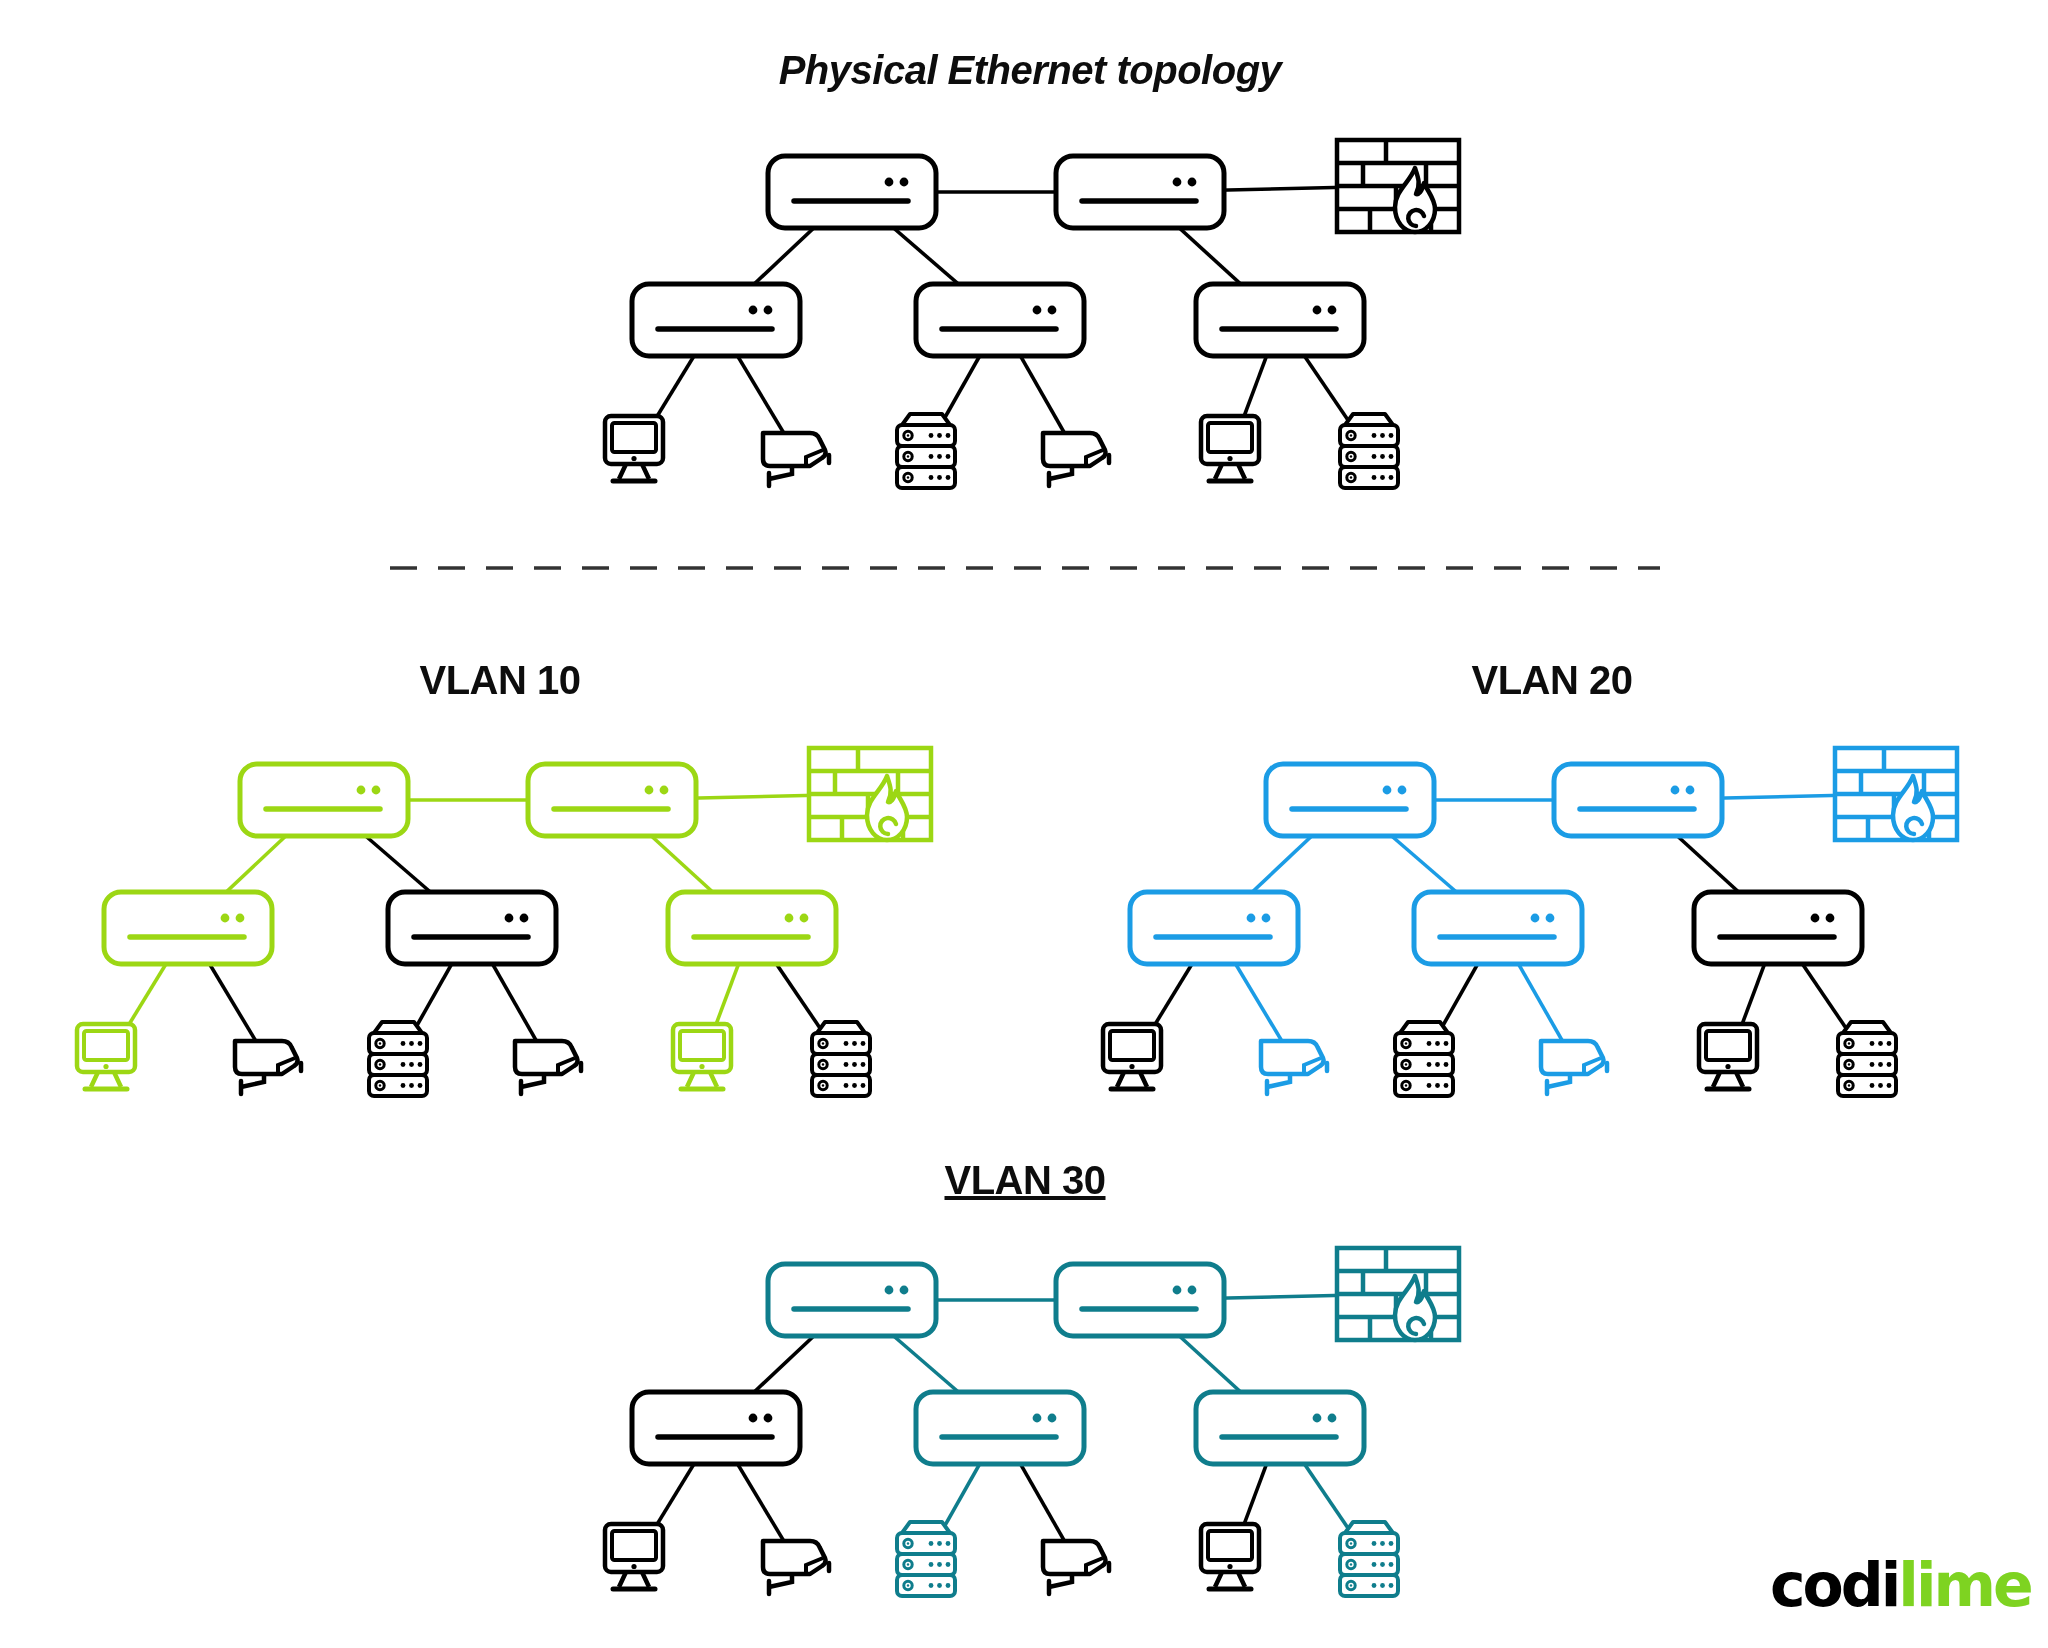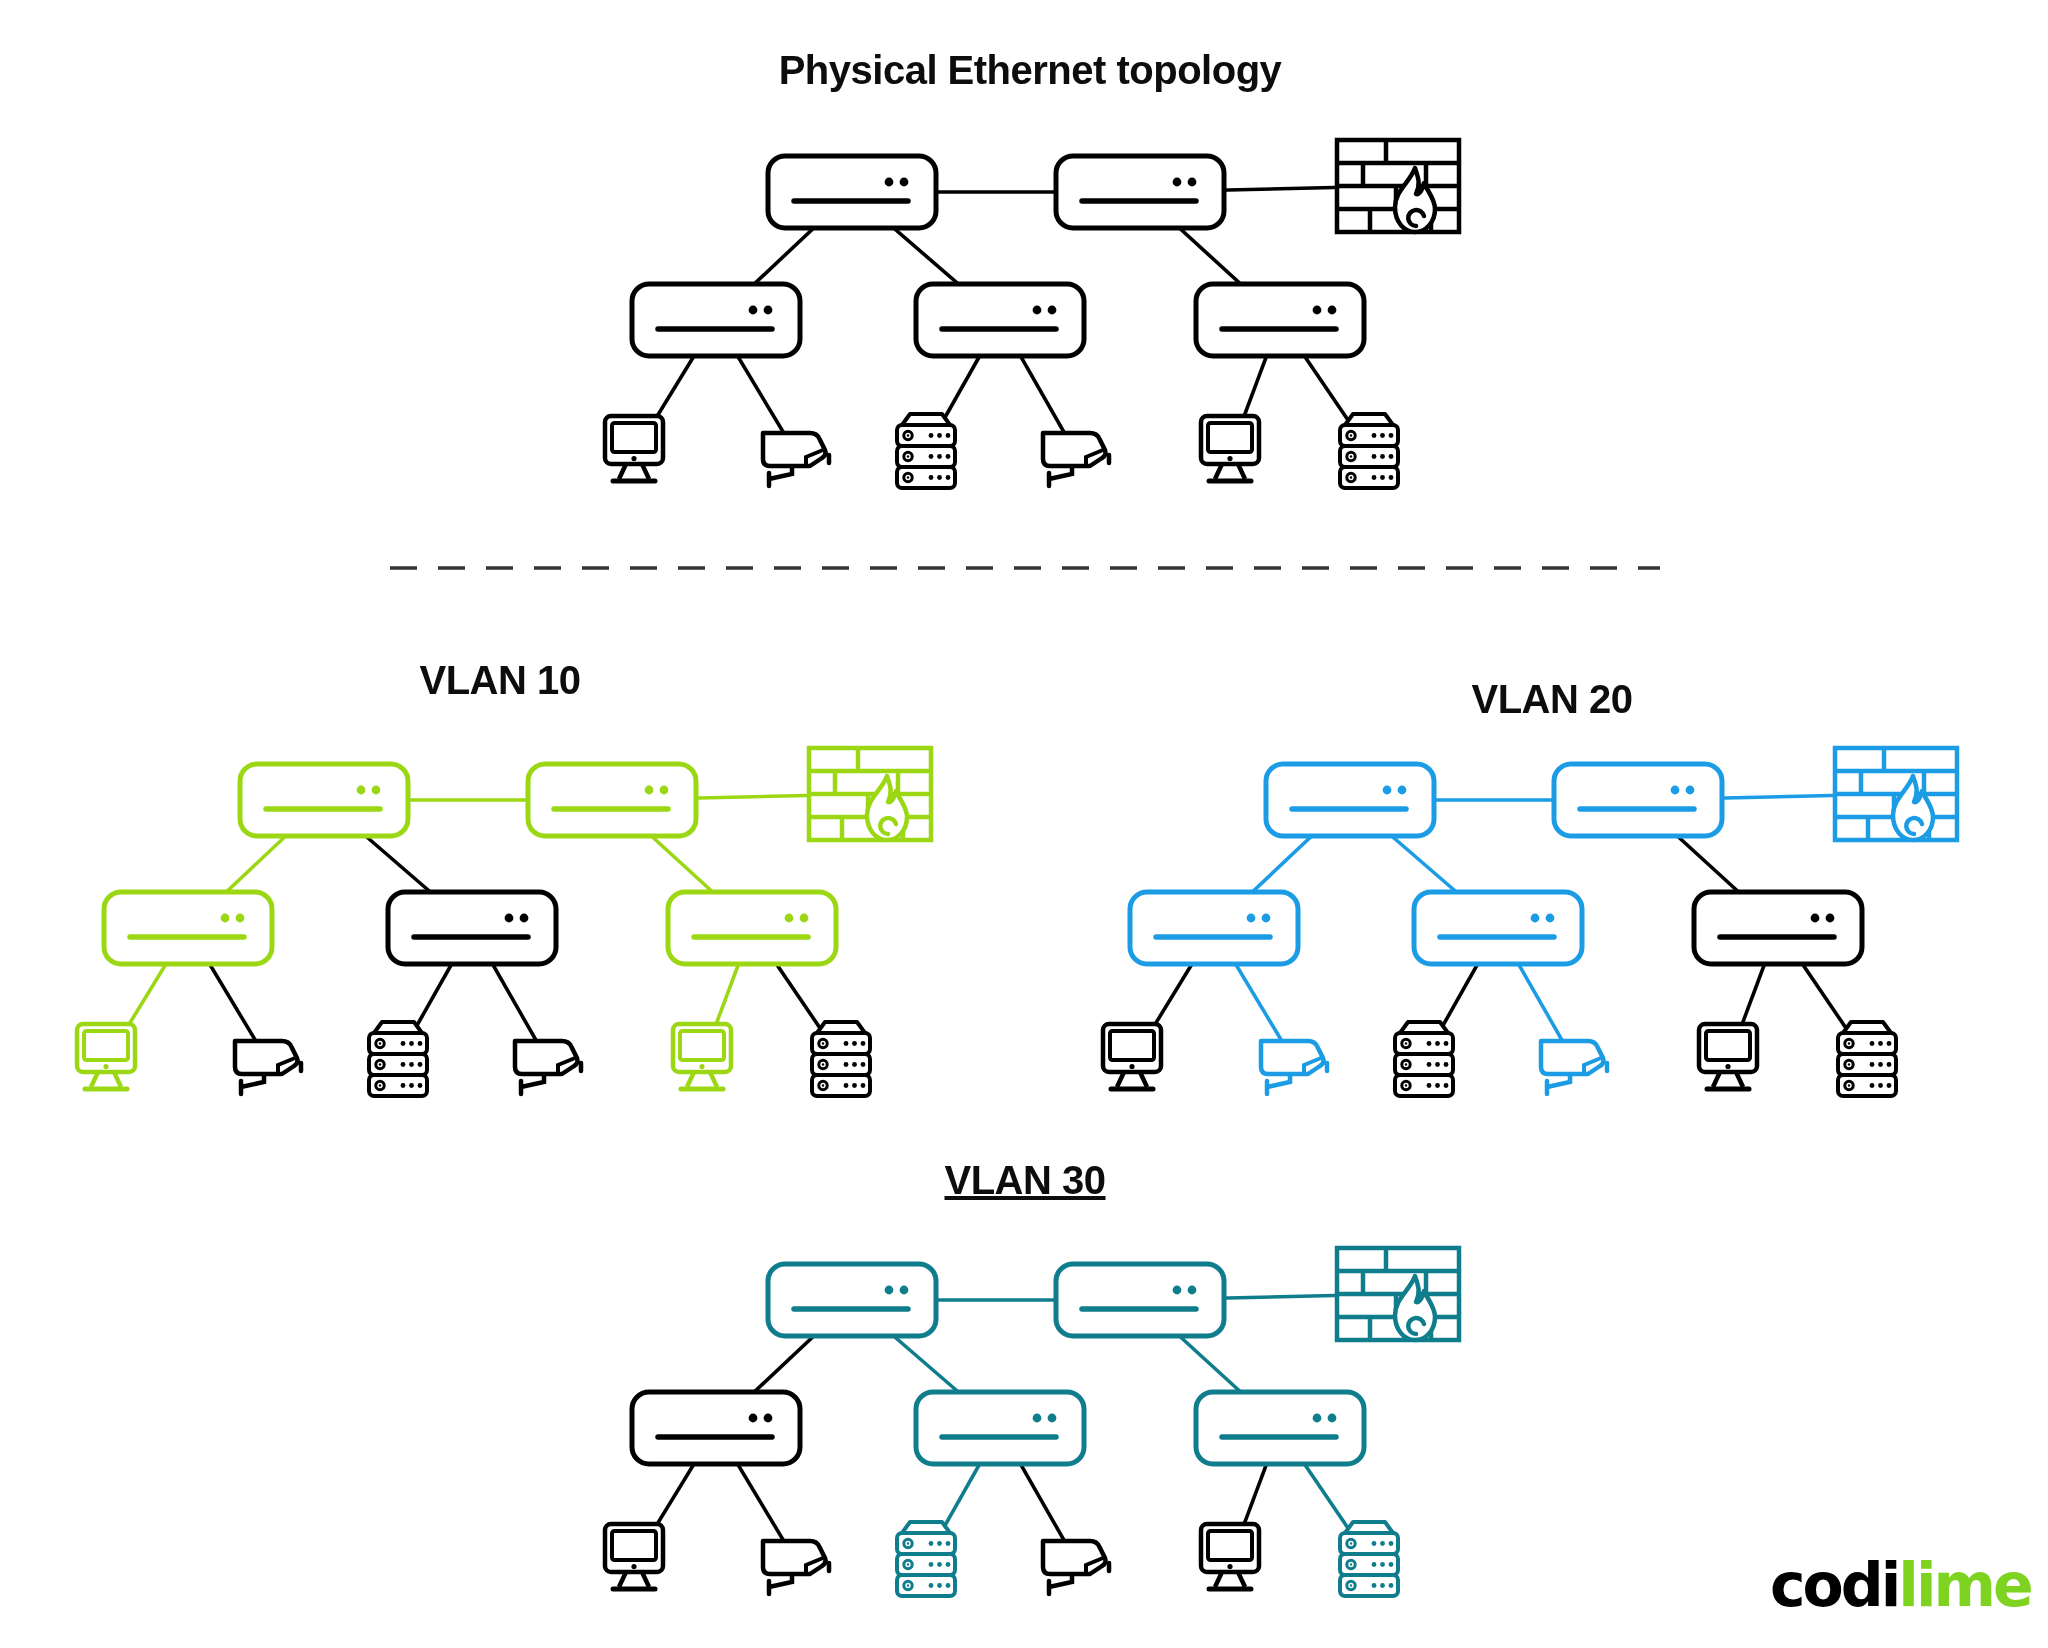--- a/index.html
+++ b/index.html
@@ -5,23 +5,23 @@
   html,body{margin:0;padding:0;}
   body{
     width:2048px;height:1648px;position:relative;background:#ffffff;
     font-family:"Liberation Sans",sans-serif;overflow:hidden;
   }
   #topology-svg{position:absolute;left:0;top:0;}
   .label{
     position:absolute;transform:translateX(-50%);
     font-weight:700;color:#0d0d0d;white-space:nowrap;letter-spacing:-0.5px;
   }
-  .t-main{left:1030px;top:48px;font-size:40px;}
+  .t-main{left:1030px;top:48px;font-size:40px;font-style:italic;}
   .t-v10{left:500px;top:658px;font-size:40px;text-align:right;}
-  .t-v20{left:1552px;top:658px;font-size:40px;margin-top:19px;}
+  .t-v20{left:1552px;top:658px;font-size:40px;}
   .t-v30{left:1025px;top:1158px;font-size:40px;text-decoration:underline;}
   .logo{
     position:absolute;left:1770px;top:1550px;
     font-family:"DejaVu Sans",sans-serif;font-weight:700;
     font-size:60px;letter-spacing:-3px;white-space:nowrap;
   }
 </style>
 </head>
 <body>
 

